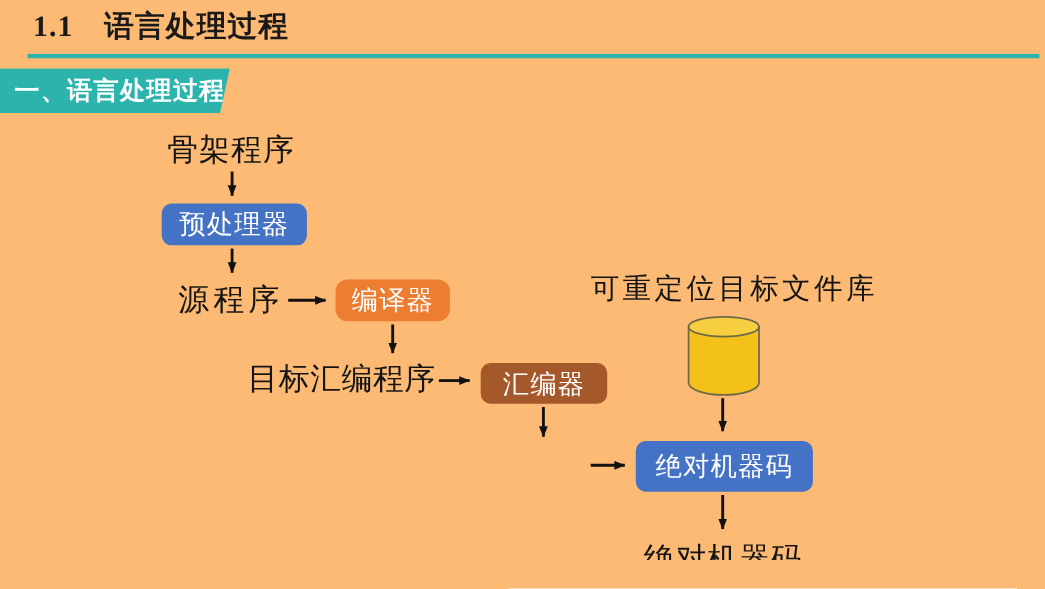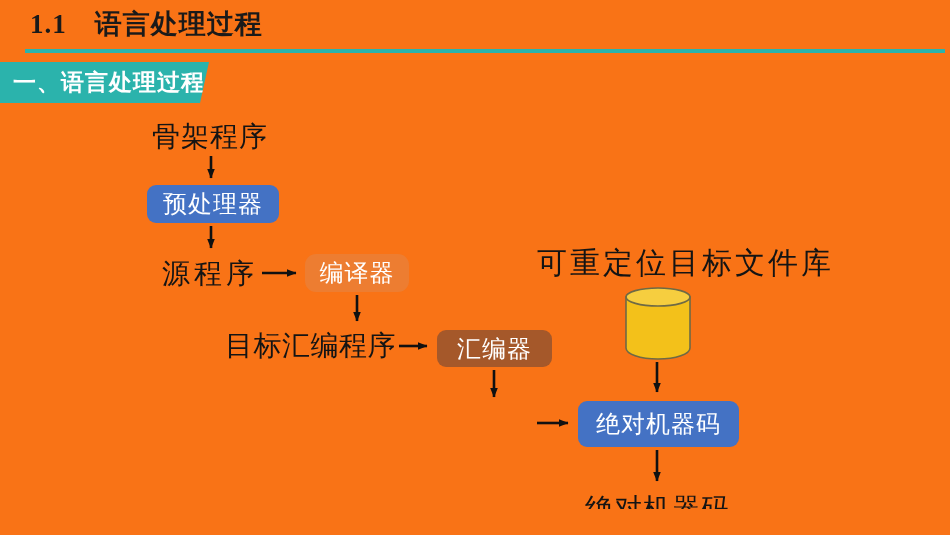--- a/index.html
+++ b/index.html
@@ -1,21 +1,21 @@
 <!DOCTYPE html>
 <html><head>
 <meta charset="utf-8">
 <style>
   * { margin: 0; padding: 0; box-sizing: border-box; }
   html, body { background: #ffffff; }
   .slide {
     position: relative;
     width: 950px;
     height: 535px;
-    background: #f97316;
+    background: #fdba74;
     overflow: hidden;
     font-family: "Liberation Serif", "DejaVu Serif", serif;
     color: #1a1a1a;
   }
 
   
   .heading-row {
     position: absolute;
     left: 0; top: 0; width: 950px; height: 46px;
     overflow: hidden;
@@ -82,21 +82,21 @@
   .box-brown  { background: #a5582a; }
 
   .node-skeleton   { left: 152px; top: 120px; }
   .box-preprocessor{ left: 147px; top: 185px; width: 132px; height: 38px; }
   .node-source     { left: 162px; top: 257px; letter-spacing: 4px; }
   .box-compiler    { left: 305px; top: 254px; width: 104px; height: 38px; border-radius: 11px; }
   .node-target-asm { left: 225px; top: 329px; letter-spacing: 0.5px; }
   .box-assembler   { left: 437px; top: 330px; width: 115px; height: 37px; }
   .node-reloc      { left: 303px; top: 406px; letter-spacing: 0.5px; }
   .box-linker      { left: 578px; top: 401px; width: 161px; height: 46px; }
-  .node-library    { left: 537px; top: 246px; font-size: 30px; letter-spacing: 3px; }
+  .node-library    { left: 537px; top: 246px; font-size: 26px; letter-spacing: 3px; }
 
   .node-absolute-wrap {
     position: absolute;
     left: 585px; top: 492px;
     width: 200px; height: 17px;
     overflow: hidden;           
   }
   .node-absolute-wrap .flow-label { position: static; }
 
   .cylinder { position: absolute; left: 624px; top: 286px; }

